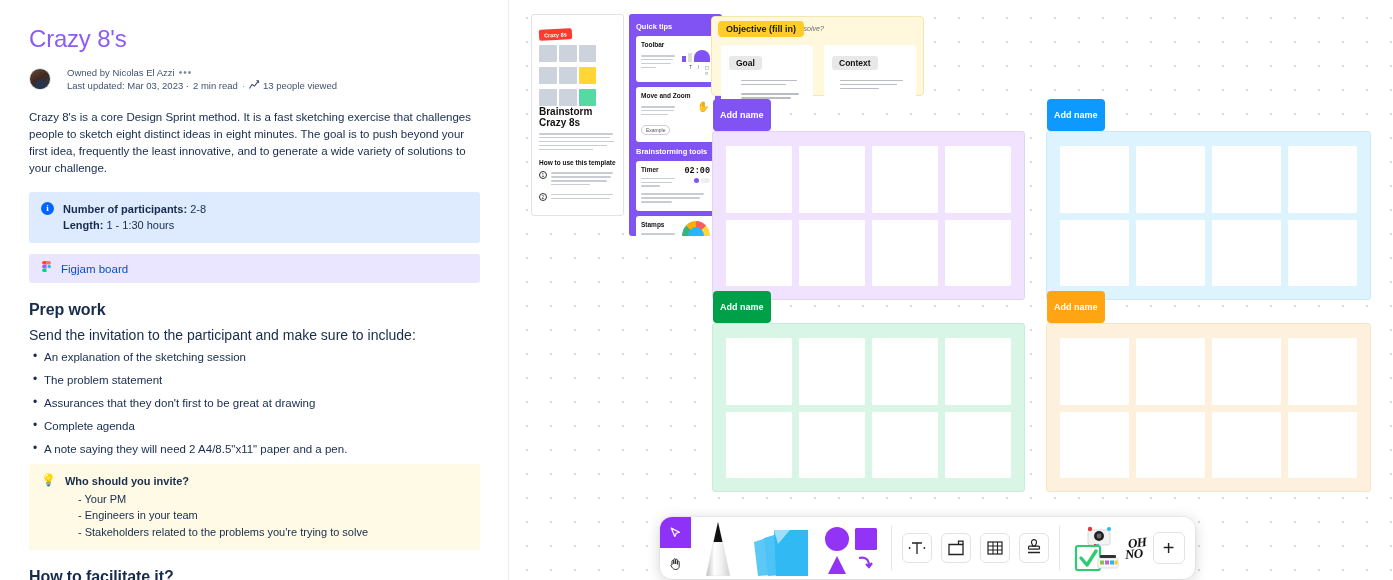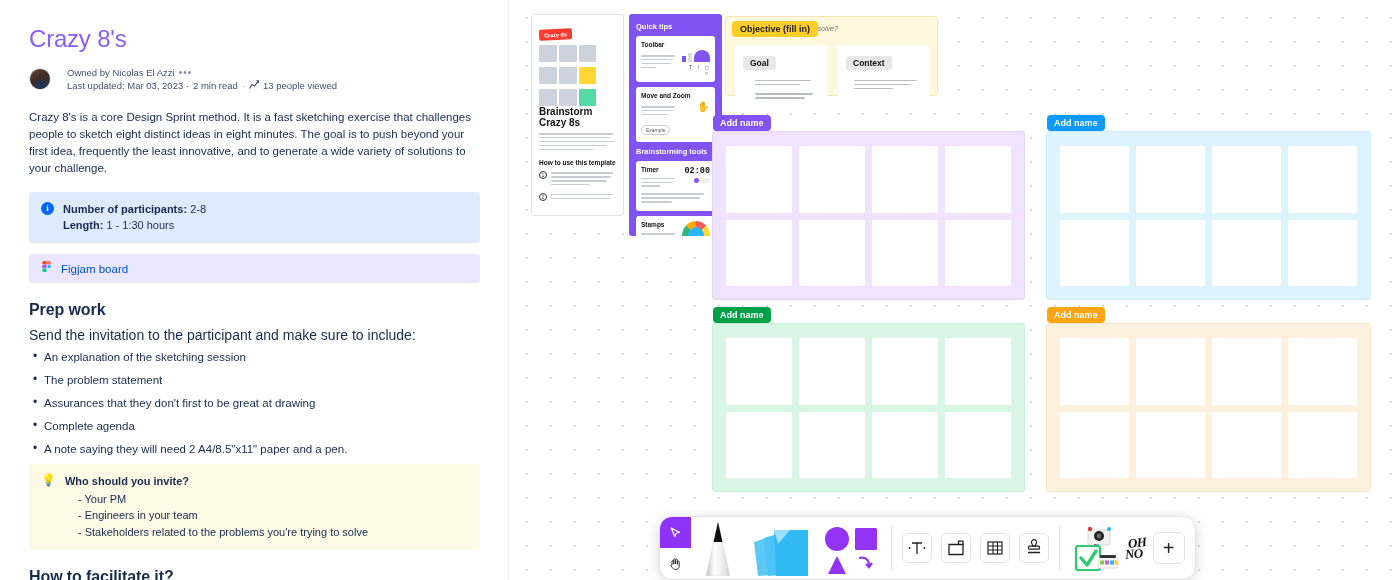--- a/index.html
+++ b/index.html
@@ -132,25 +132,25 @@
     position: relative;
   }
   .stamp-wheel::after {
     content: ""; position: absolute; inset: 6px; border-radius: 50%; background: #29b6f6;
   }
 
   
   .frame { position: absolute; border-radius: 4px; }
   .frame-label {
     position: absolute; top: -1px; left: 0; transform: translateY(-100%);
-    font-size: 9px; font-weight: 700; color: #fff; padding: 3px 7px;
+    font-size: 9px; font-weight: 700; color: #fff; padding: 11px 7px;
     border-radius: 4px; white-space: nowrap;
   }
   .obj-frame {
-    left: 216px; top: 16px; width: 213px; height: 80px;
+    left: 202px; top: 16px; width: 213px; height: 80px;
     background: #fff8dd; border: 1px solid #f5e6b0;
   }
   .obj-pill {
     position: absolute; left: 6px; top: 4px; background: #ffcd29; color: #1a1a1a;
     font-size: 9px; font-weight: 700; padding: 3px 8px; border-radius: 4px; z-index: 3;
   }
   .obj-sub {
     position: absolute; left: 78px; top: 8px; font-size: 7px; font-style: italic;
     color: #6b6b6b; z-index: 2;
   }

